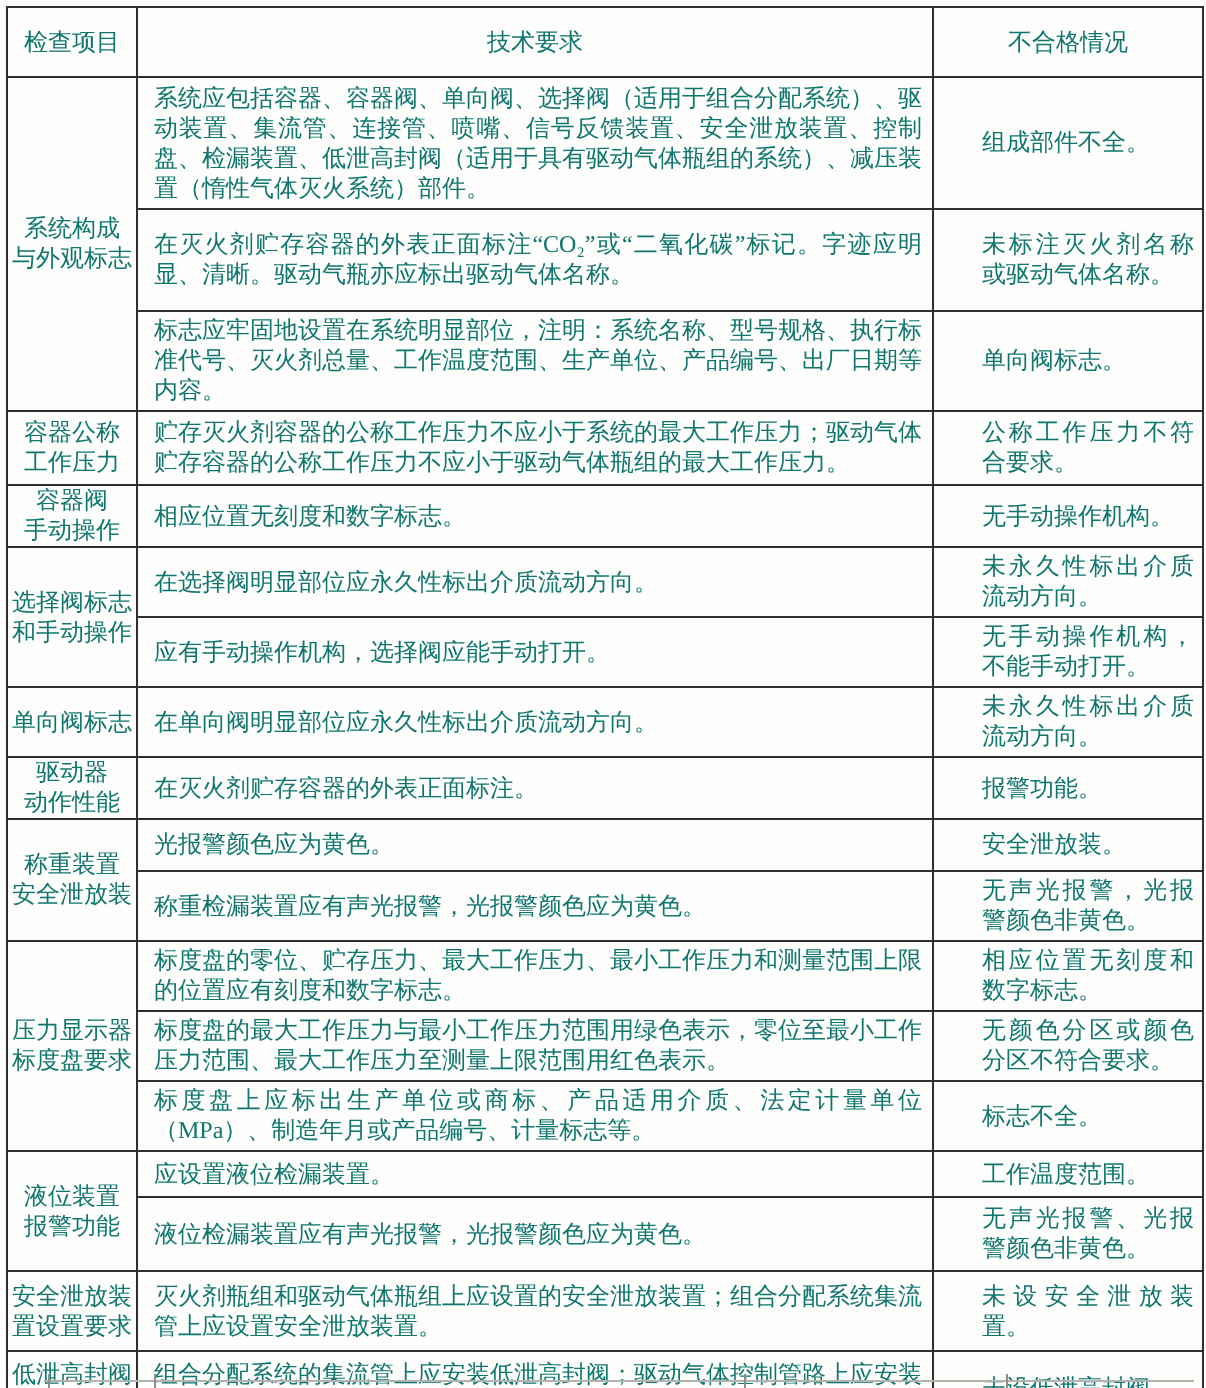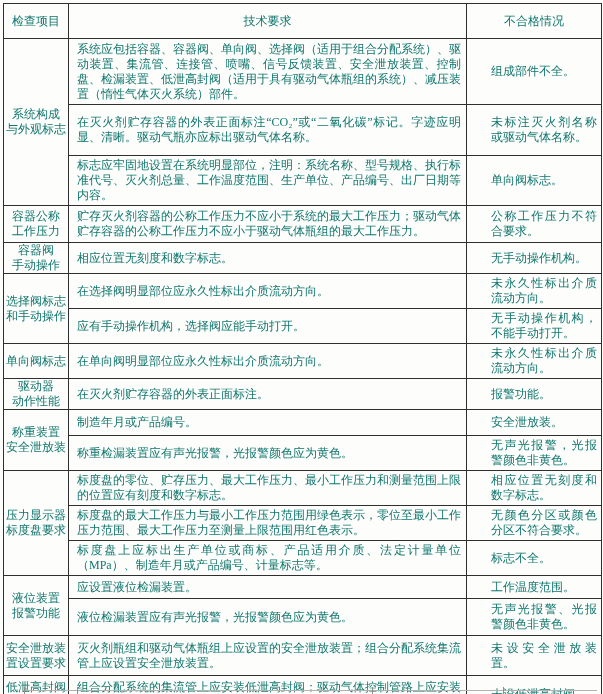--- a/index.html
+++ b/index.html
@@ -111,21 +111,21 @@
       <tr style="height:30px">
         <td class="item">驱动器
 动作性能</td>
         <td class="req">在灭火剂贮存容器的外表正面标注。</td>
         <td class="def">报警功能。</td>
       </tr>
 
       <tr style="height:26px">
         <td class="item" rowspan="2">称重装置
 安全泄放装</td>
-        <td class="req">制造年月或产品编号。</td>
+        <td class="req">光报警颜色应为黄色。</td>
         <td class="def">安全泄放装。</td>
       </tr>
       <tr style="height:29px">
         <td class="req">称重检漏装置应有声光报警，光报警颜色应为黄色。</td>
         <td class="def">无声光报警，光报警颜色非黄色。</td>
       </tr>
 
       <tr style="height:34px">
         <td class="item" rowspan="3">压力显示器
 标度盘要求</td>

